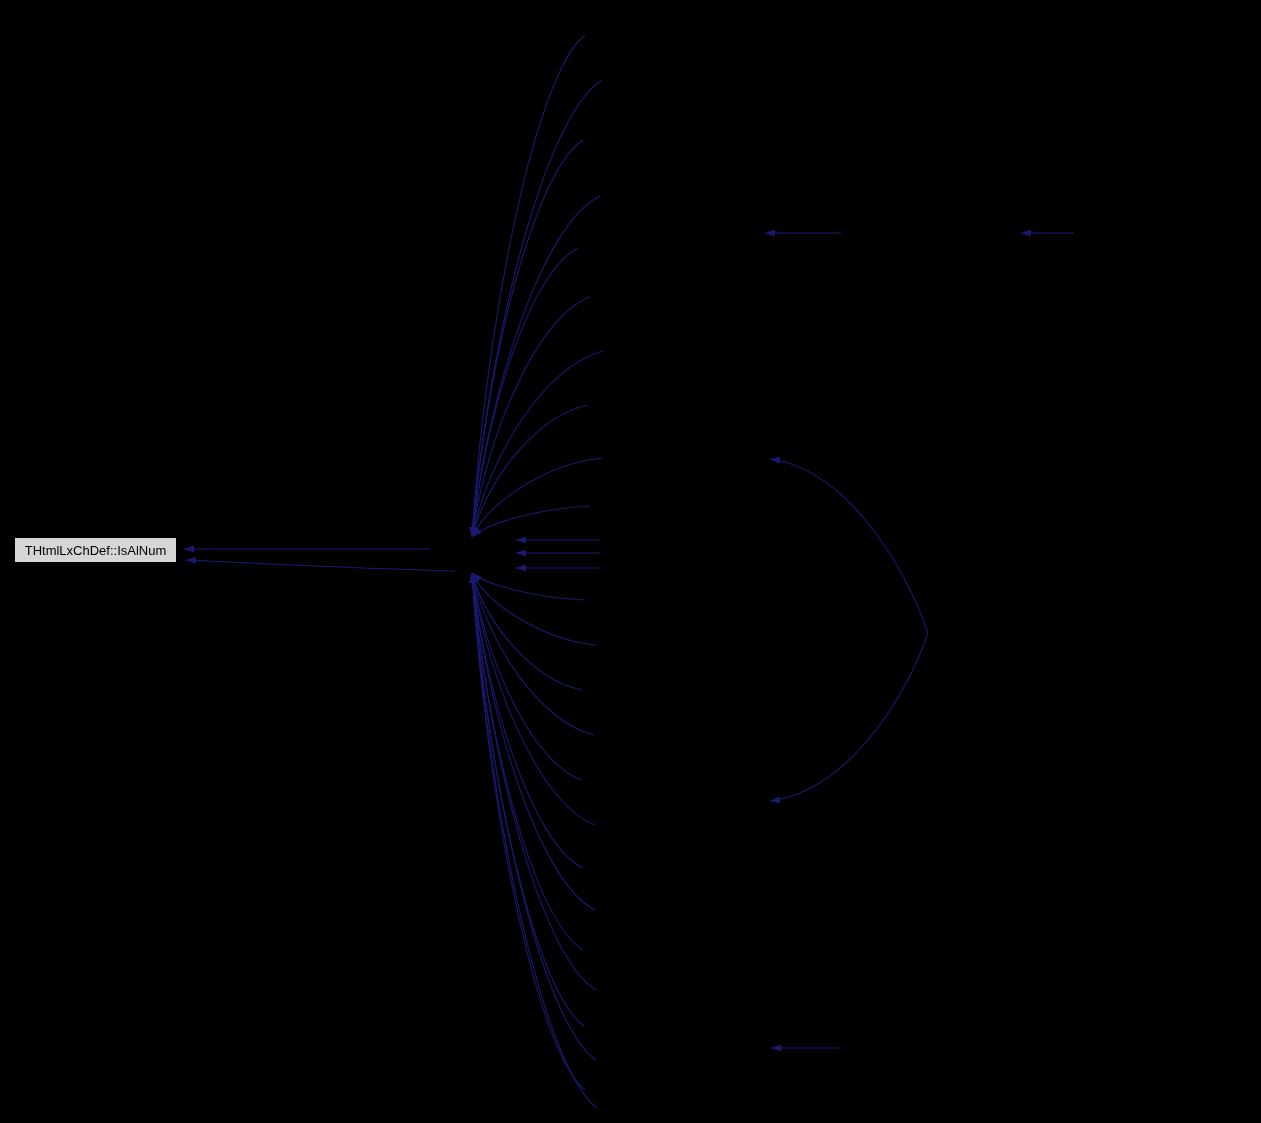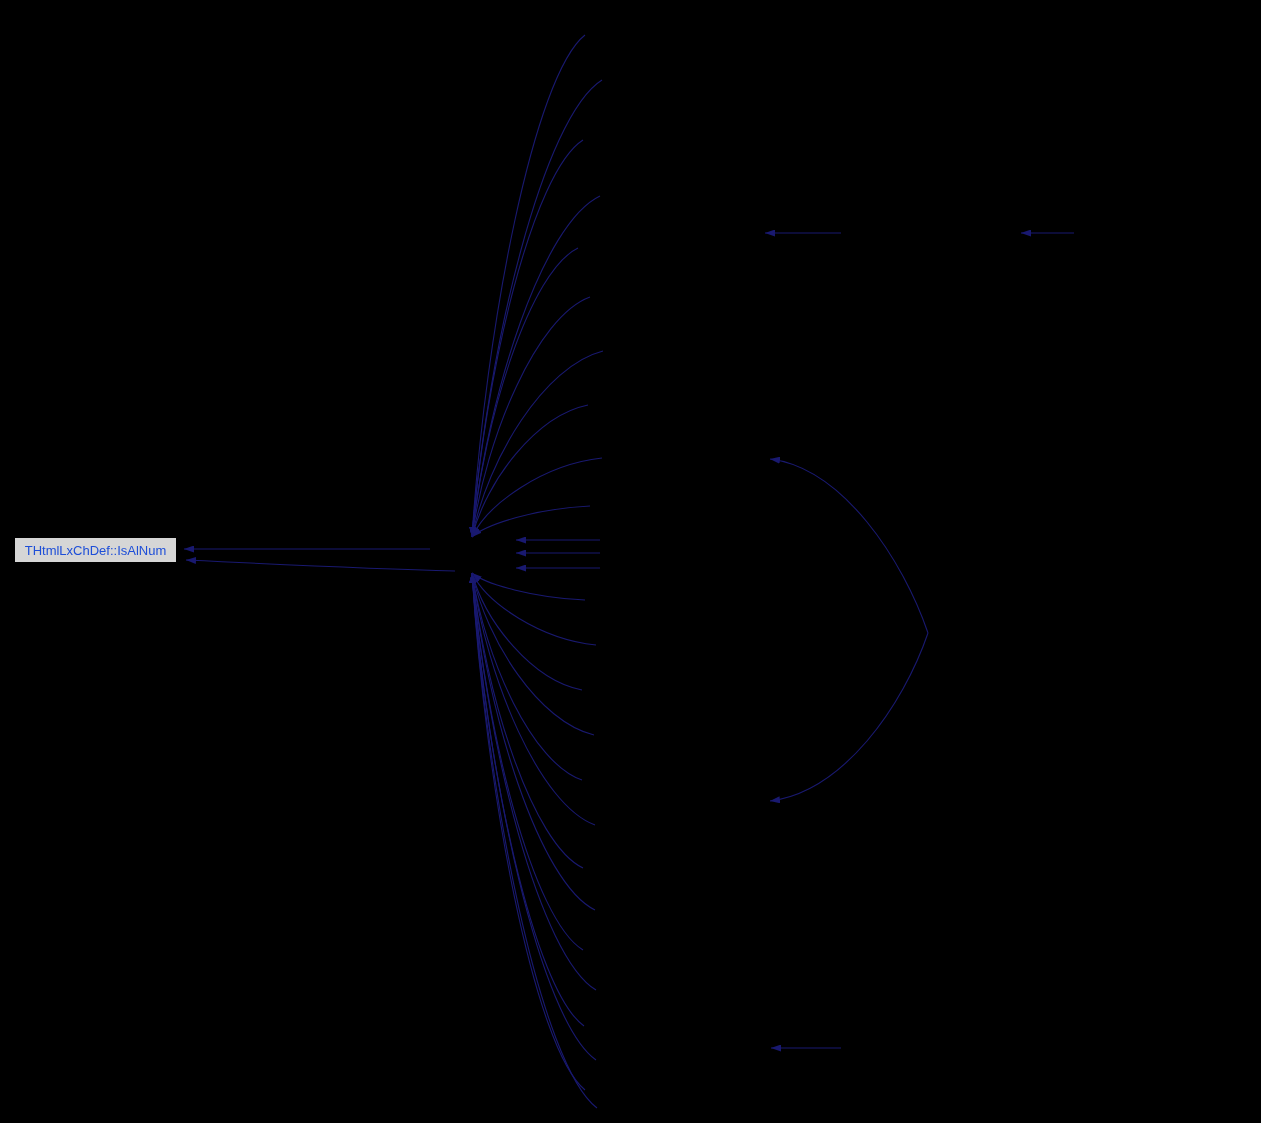--- a/index.html
+++ b/index.html
@@ -79,17 +79,17 @@
         <path d="M 430 549 L 184 549" class="edge" marker-end="url(#arrowhead)"></path>
         <path d="M 455 571 C 380 569, 290 565, 186 560" class="edge" marker-end="url(#arrowhead)"></path>
         <path d="M 841 233 L 765 233" class="edge" marker-end="url(#arrowhead)"></path>
         <path d="M 1074 233 L 1021 233" class="edge" marker-end="url(#arrowhead)"></path>
         <path d="M 841 1048 L 771 1048" class="edge" marker-end="url(#arrowhead)"></path>
         <path d="M 928 633 C 903 560, 843 468, 770 459" class="edge" marker-end="url(#arrowhead)"></path>
         <path d="M 928 633 C 903 706, 843 792, 770 801" class="edge" marker-end="url(#arrowhead)"></path>
       </g>
   </svg>
 
-  <div class="graph-node" style="left: 14px; top: 537px; width: 163px; height: 26px; background: rgb(214, 214, 214); border-color: rgb(0, 0, 0); color: #1d4ed8;">
+  <div class="graph-node" style="left: 14px; top: 537px; width: 163px; height: 26px; background: rgb(214, 214, 214); border-color: rgb(0, 0, 0); color: #000000;">
     <span>THtmlLxChDef::IsAlNum</span>
   </div>
 
 </div>
 
 </body></html>

